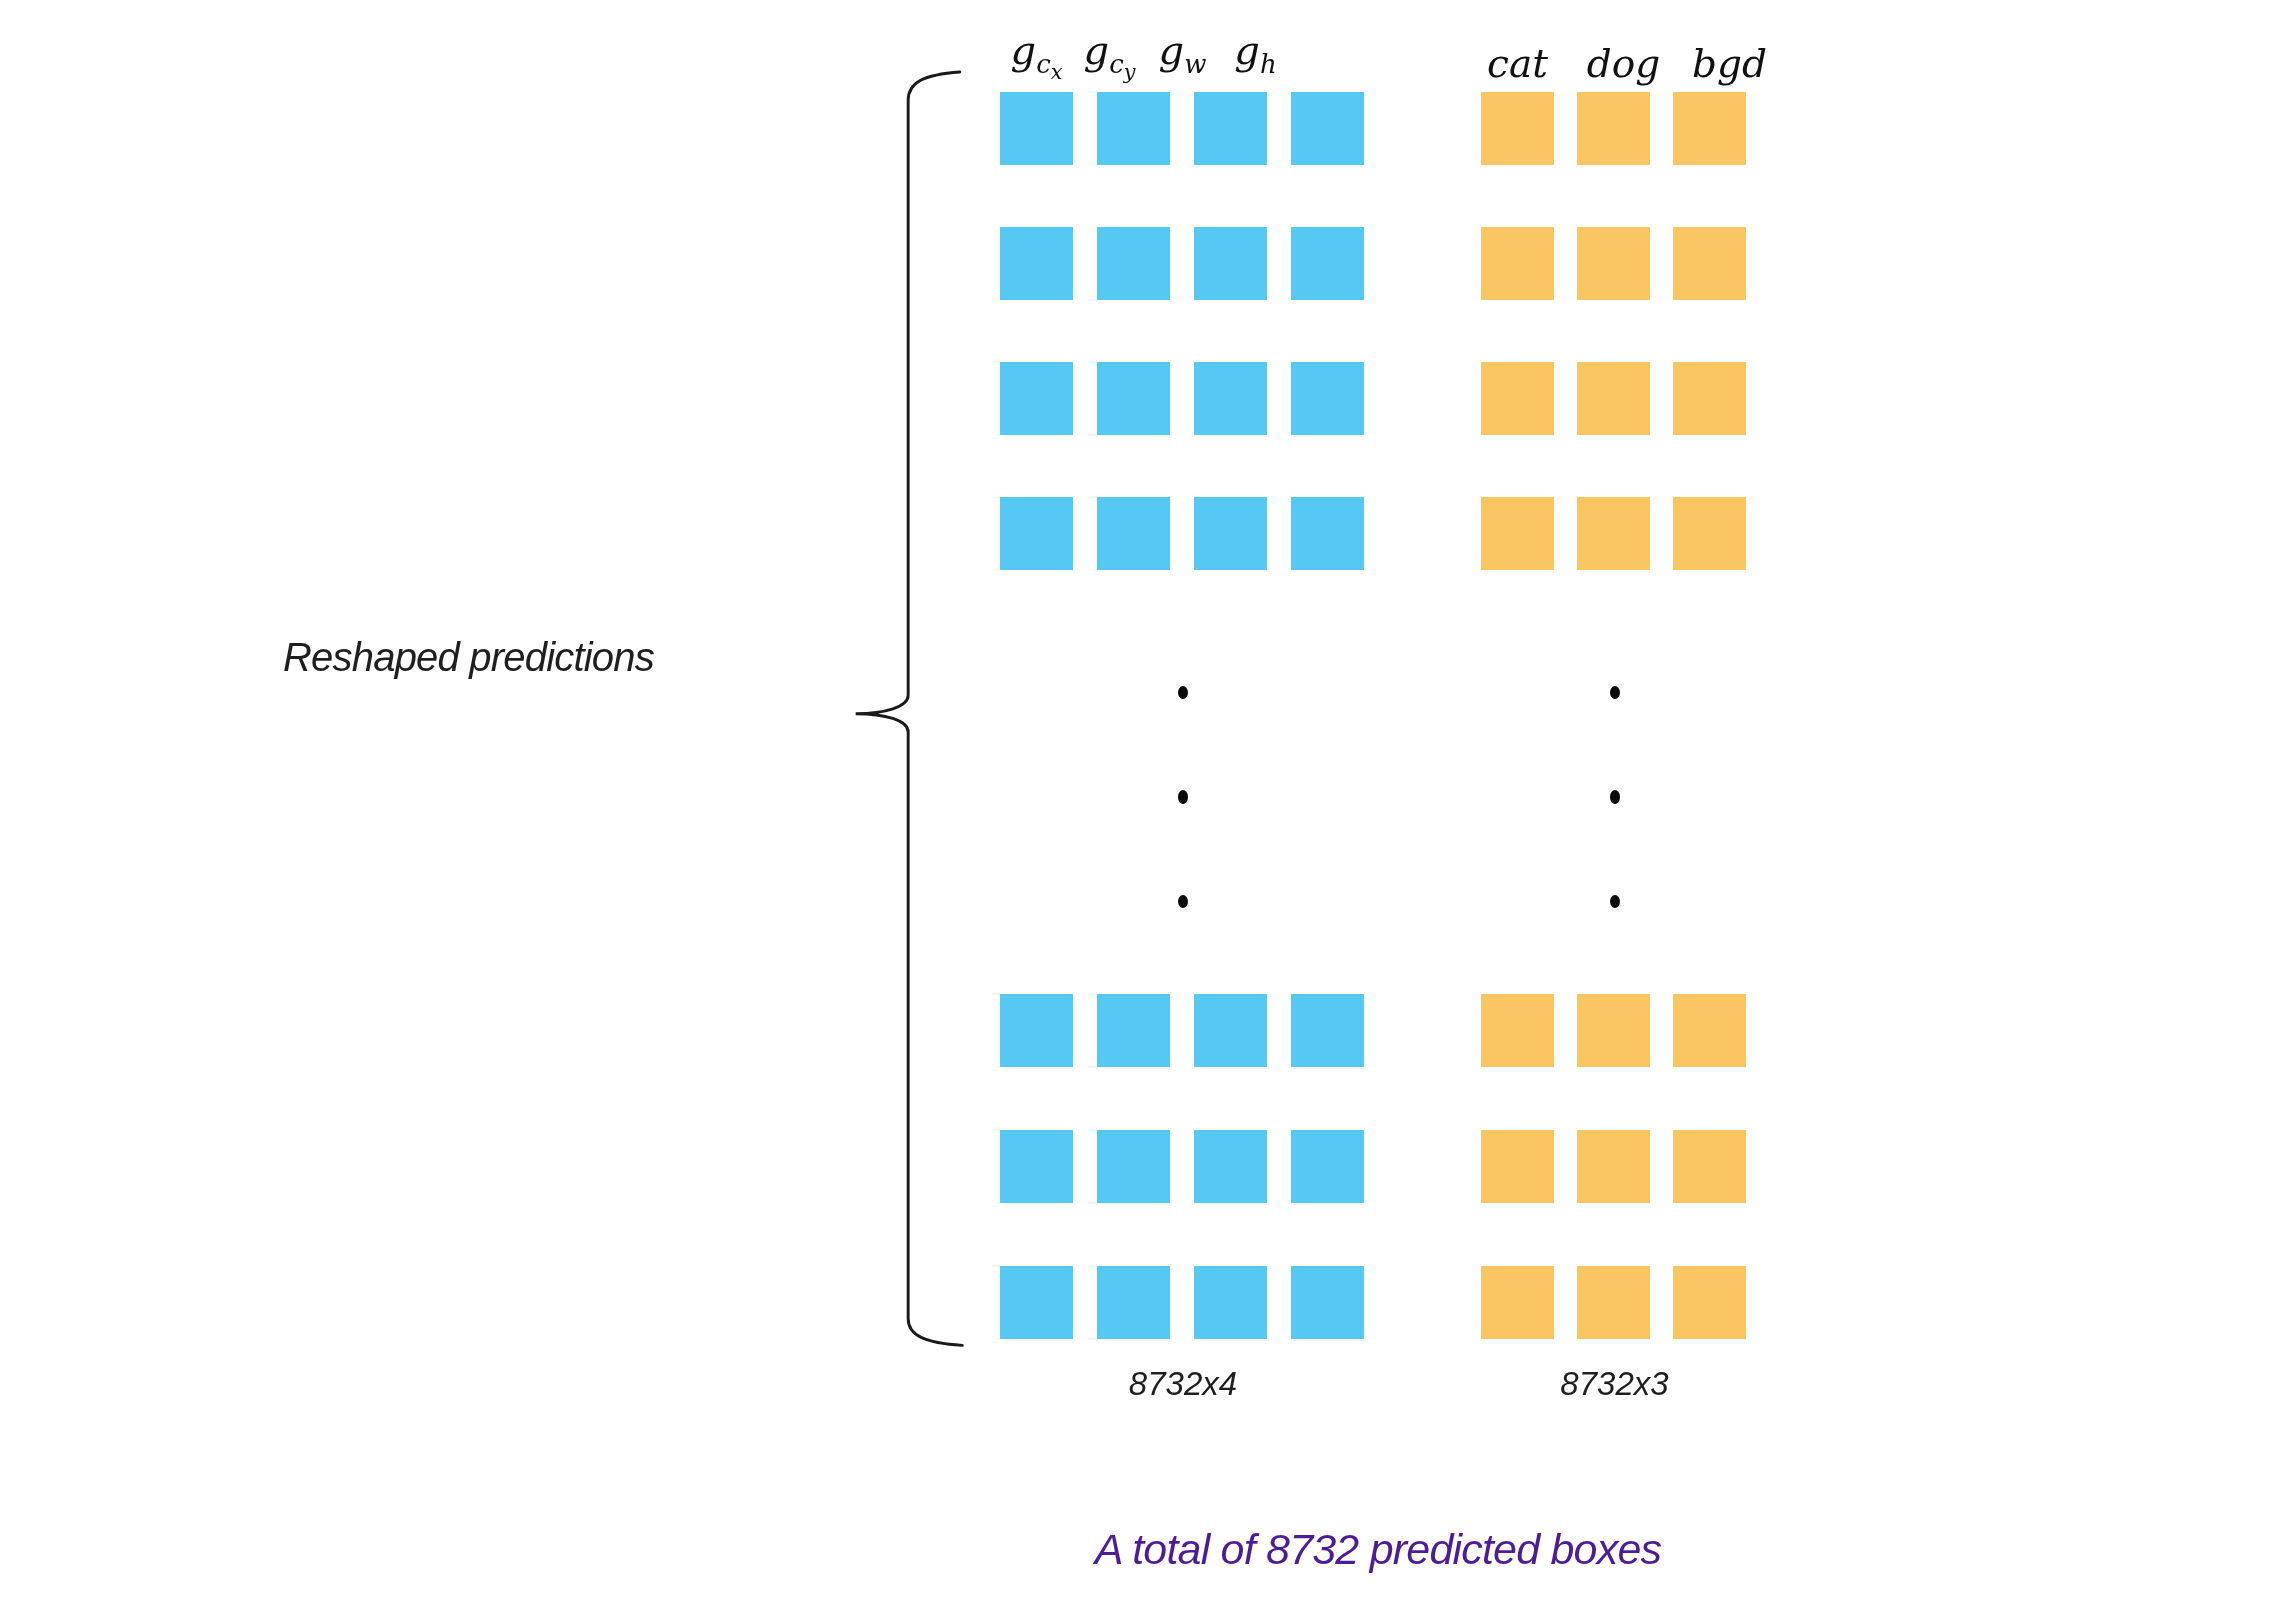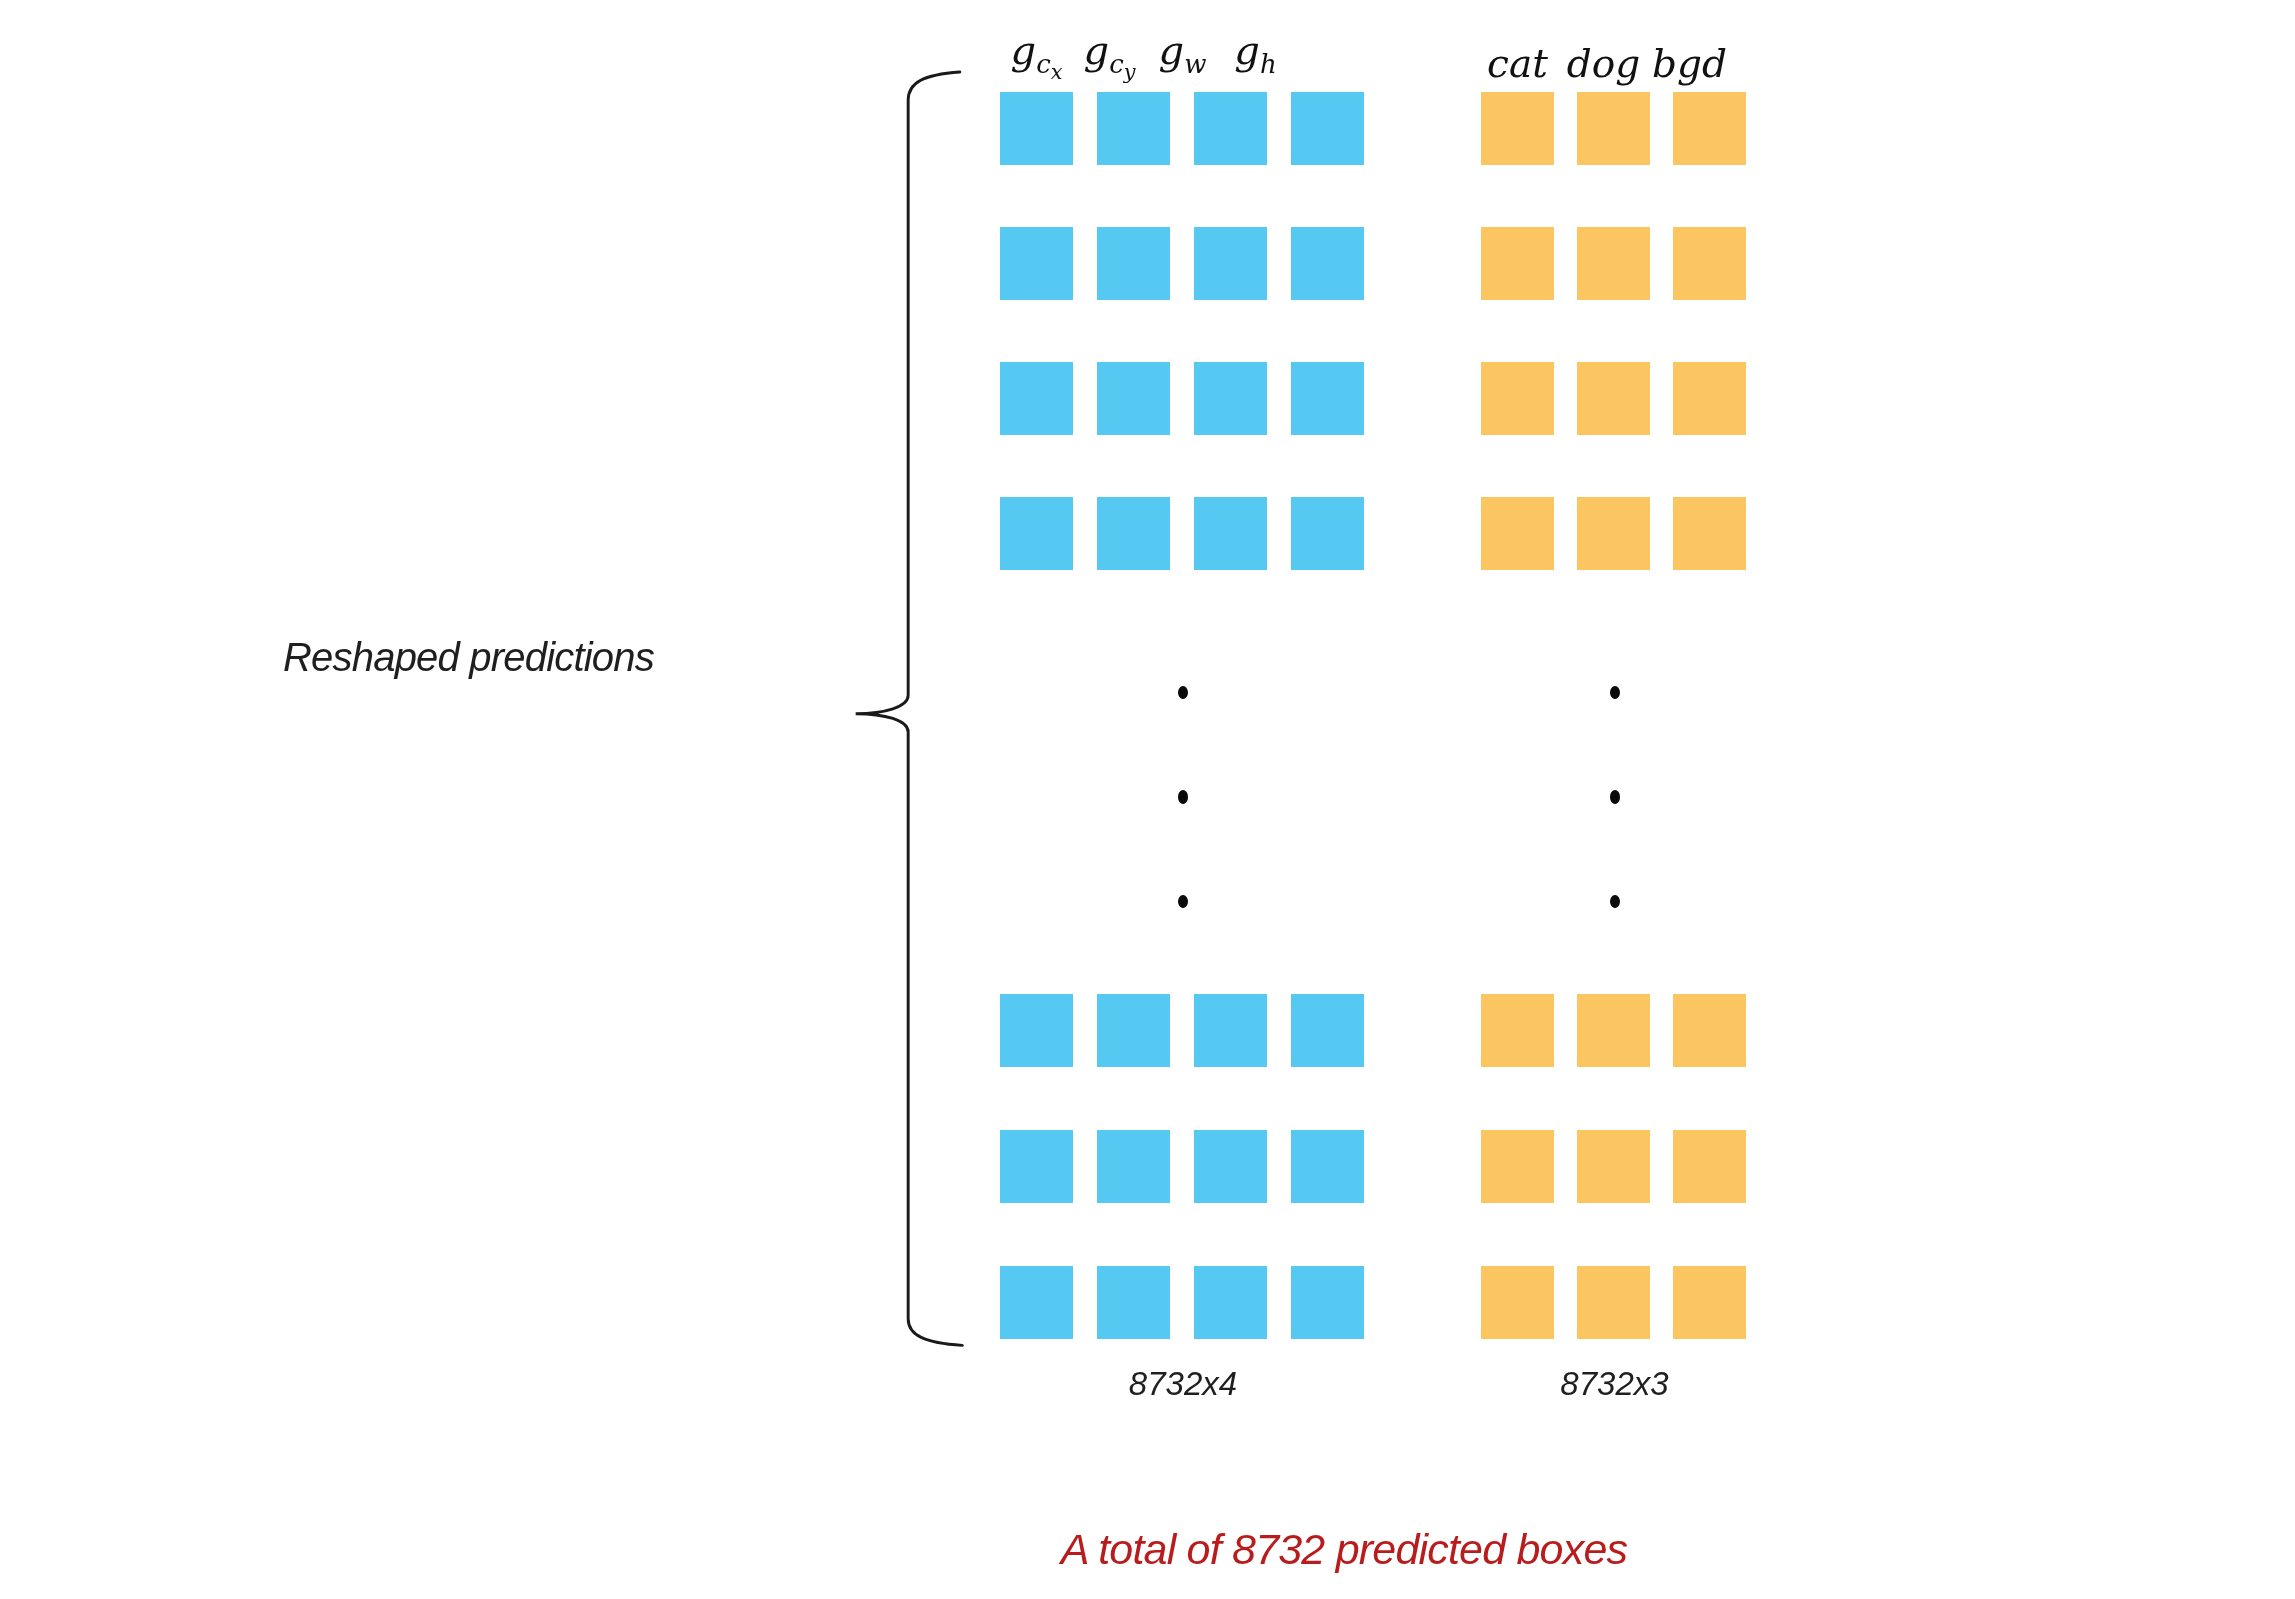--- a/index.html
+++ b/index.html
@@ -32,21 +32,21 @@
     display:grid;
     align-items:end;
     justify-items:center;
     font-family:"DejaVu Serif", serif;
     font-style:italic;
     font-size:40px;
     line-height:1;
     color:#111111;
   }
   .header-bbox{left:1000px; width:366px; grid-template-columns:repeat(4,73px); }
-  .header-class{left:1481px; width:267px; grid-template-columns:repeat(3,73px); column-gap:13px; font-size:39px;}
+  .header-class{left:1481px; width:267px; grid-template-columns:repeat(3,73px); column-gap:33px; font-size:39px;}
   .header-row sub{font-size:0.65em; line-height:1;}
   .header-row sub sub{font-size:0.8em;}
   
   .grid{
     position:absolute;
     display:grid;
     column-gap:24px;
     row-gap:62px;
   }
   .grid-class{column-gap:23px;}
@@ -75,26 +75,26 @@
     text-align:center;
     font-style:italic;
     font-size:33px;
     color:#1f1f1f;
   }
   .dim-bbox{left:1000px; width:366px;}
   .dim-class{left:1481px; width:267px;}
   
   .footer-caption{
     position:absolute;
-    left:973px; top:1526px; width:742px;
+    left:1007px; top:1526px; width:742px;
     text-align:center;
     font-style:italic;
     font-size:43px;
     line-height:47px;
-    color:#b91c1c;
+    color:#4c1d95;
     letter-spacing:-0.8px;
   }
 </style>
 </head>
 <body>
 
 <div class="canvas">
 
   <div class="left-annotation">
     <div>Reshaped predictions</div>

